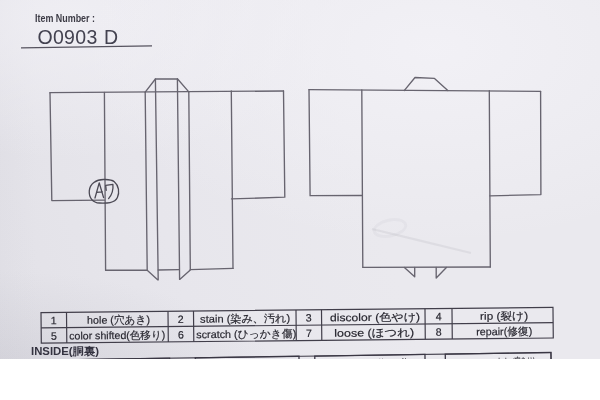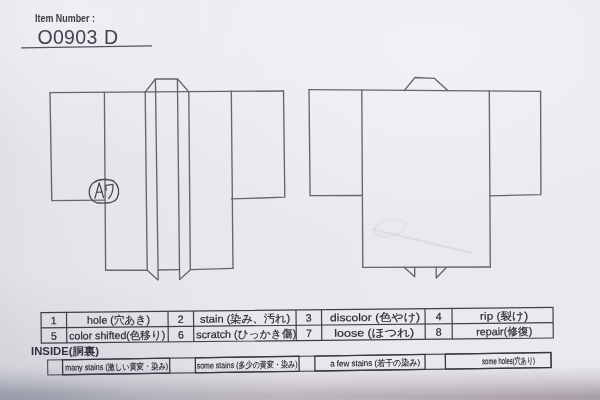--- a/index.html
+++ b/index.html
@@ -1,16 +1,16 @@
 <!DOCTYPE html>
 <html><head>
 <meta charset="utf-8">
 <style>
   html,body{margin:0;padding:0;}
-  #page{position:relative;width:600px;height:400px;overflow:hidden;
+  #page{position:relative;width:600px;height:359px;overflow:hidden;
         font-family:"Liberation Sans",sans-serif;
         background:#e7e6eb;}
   .bg{position:absolute;left:0;top:0;width:600px;height:400px;}
 </style>
 </head>
 <body>
 
 <div id="page">
 
   <div class="bg" style="background:

